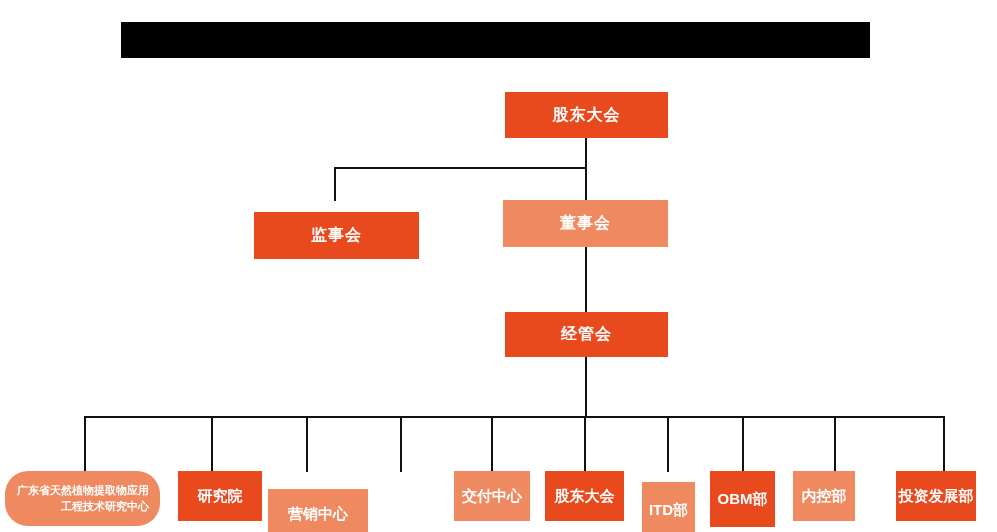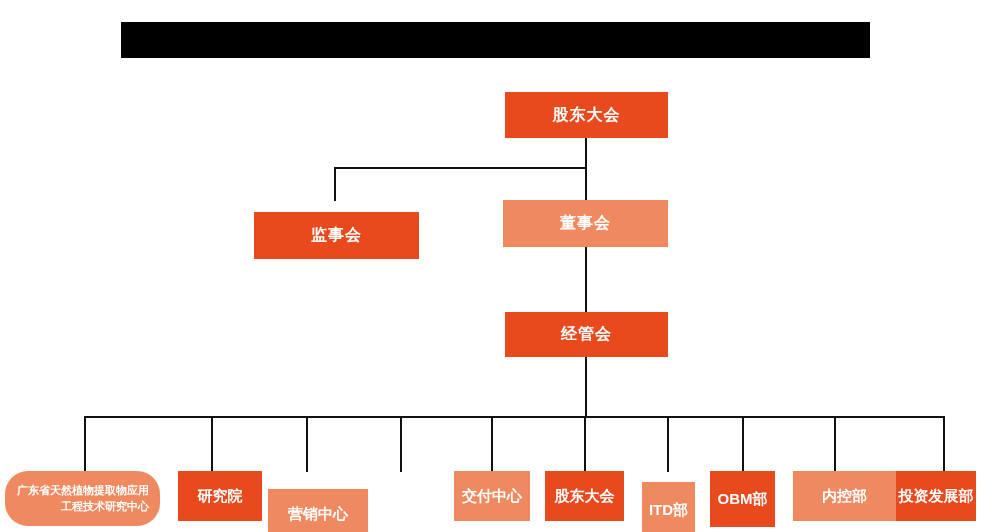--- a/index.html
+++ b/index.html
@@ -98,17 +98,17 @@
 
 
   <div class="node dept" style="left:454px; top:471px; width:76px; height:50px" data-variant="light">交付中心</div>
 
   <div class="node dept" style="left:545px; top:471px; width:79px; height:50px" data-variant="dark">股东大会</div>
 
   <div class="node dept" style="left:642px; top:482px; width:53px; height:56px" data-variant="light">ITD部</div>
 
   <div class="node dept" style="left:710px; top:471px; width:65px; height:56px" data-variant="dark">OBM部</div>
 
-  <div class="node dept" style="left:793px; top:471px; width:103px; height:50px" data-variant="light">内控部</div>
+  <div class="node dept" style="left:793px; top:471px; width:62px; height:50px" data-variant="light">内控部</div>
 
   <div class="node dept" style="left:896px; top:471px; width:80px; height:50px" data-variant="dark">投资发展部</div>
 
 </div>
 
 </body></html>

